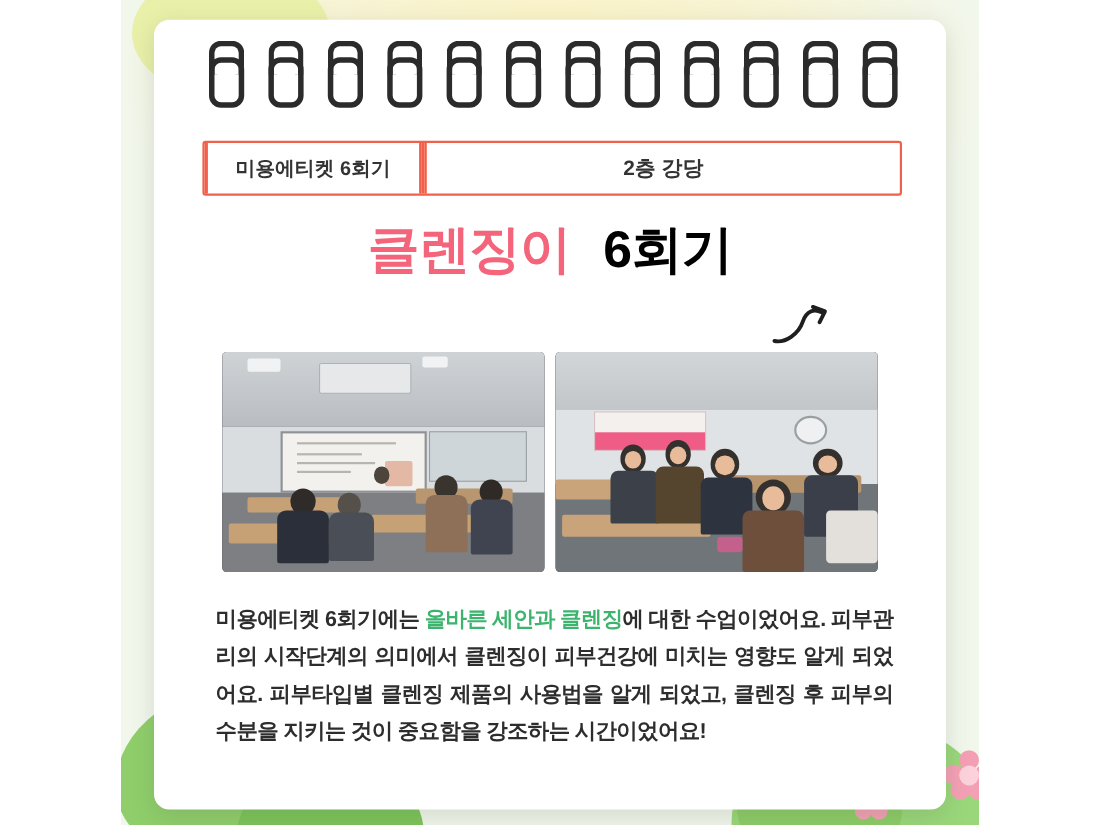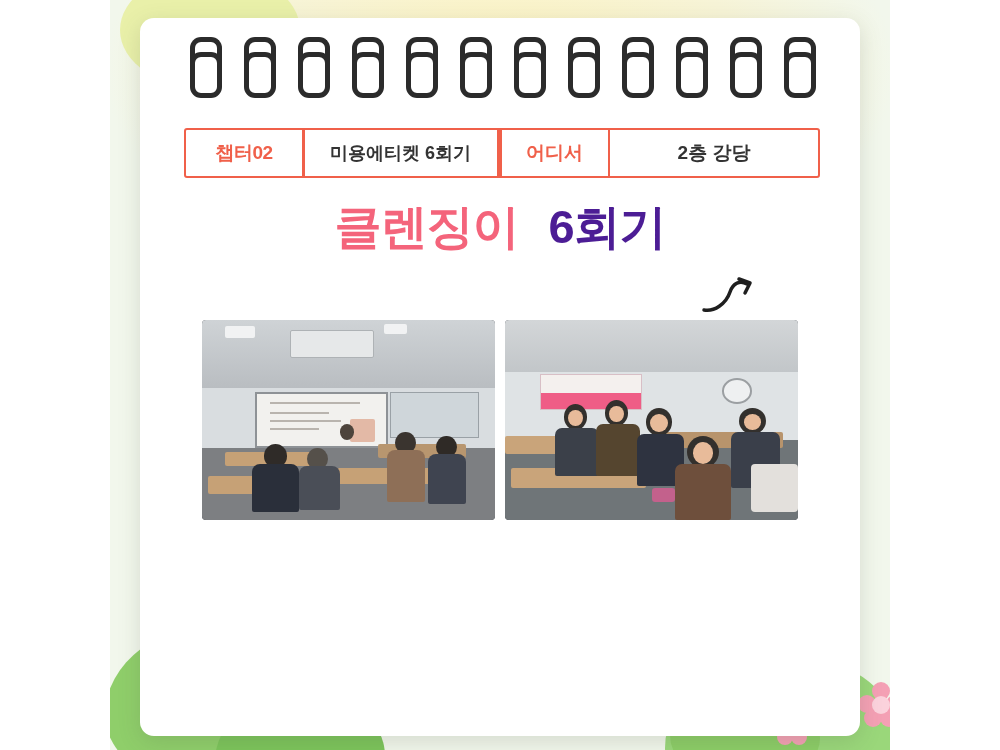--- a/index.html
+++ b/index.html
@@ -63,21 +63,21 @@
   .c-date{color:#333;font-weight:700;font-size:20px;width:168px;letter-spacing:.5px;}
   .c-wherelbl{color:#f0604a;font-weight:700;font-size:19px;width:86px;}
   .c-place{color:#333;font-weight:700;font-size:19px;flex:1;}
 
   
   .bigtitle{
     position:absolute;left:44px;top:178px;width:632px;text-align:center;z-index:30;
     font-size:47px;font-weight:800;letter-spacing:-1px;white-space:nowrap;
   }
   .bigtitle .pink{color:#f4647b;}
-  .bigtitle .dark{color:#4c1d95;}
+  .bigtitle .dark{color:#000000;}
 
   
   .arrow{position:absolute;left:560px;top:258px;z-index:31;}
 
   
   .photos{position:absolute;left:62px;top:302px;width:596px;height:200px;display:flex;gap:10px;z-index:30;}
   .photo{flex:1;border-radius:4px;overflow:hidden;position:relative;background:#3b3f46;}
 
   
   .p1-ceil{position:absolute;left:0;top:0;width:100%;height:34%;background:linear-gradient(#cfd3d6,#b9bdc1);}
@@ -162,26 +162,24 @@
         <div class="ring" style="left:320px;"></div>
         <div class="ring" style="left:374px;"></div>
         <div class="ring" style="left:428px;"></div>
         <div class="ring" style="left:482px;"></div>
         <div class="ring" style="left:536px;"></div>
         <div class="ring" style="left:590px;"></div>
         <div class="ring" style="left:644px;"></div>
       </div>
 
       <div class="hdr">
-        <div class="cell c-chapter">챕터02</div>
         <div class="divider"></div>
         <div class="cell c-title">미용에티켓 6회기</div>
         <div class="divider"></div>
         <div class="divider"></div>
-        <div class="cell c-wherelbl">어디서</div>
         <div class="divider"></div>
         <div class="cell c-place">2층 강당</div>
       </div>
 
       <div class="bigtitle">
         <span class="pink">클렌징이</span>
         <span class="dark" style="margin-left:18px;">6회기</span>
       </div>
 
       <div class="arrow">
@@ -256,19 +254,22 @@
           <div class="p2-head" style="left:80%;top:44%;width:9%;height:13%;"></div>
           <div class="p2-face" style="left:81.5%;top:47%;width:6%;height:8%;"></div>
           <div class="p2-body" style="left:77%;top:56%;width:17%;height:28%;background:#3a3f4a;position:absolute;"></div>
 
           <div style="position:absolute;left:84%;top:72%;width:16%;height:24%;background:#e3e0dc;border-radius:4px;"></div>
           <div style="position:absolute;left:50%;top:84%;width:8%;height:7%;background:#c3618c;border-radius:3px;"></div>
         </div>
 
       </div>
 
+      <div class="bodytext">
+        <span>미용에티켓 6회기에는 </span><span class="hl">올바른 세안과 클렌징</span><span>에 대한 수업이었어요. 피부관리의 시작단계의 의미에서 클렌징이 피부건강에 미치는 영향도 알게 되었어요. 피부타입별 클렌징 제품의 사용법을 알게 되었고, 클렌징 후 피부의 수분을 지키는 것이 중요함을 강조하는 시간이었어요!</span>
+      </div>
 
     </div>
   </div>
 
   <div class="gutter left"></div>
   <div class="gutter right"></div>
 </div>
 
 </body></html>

